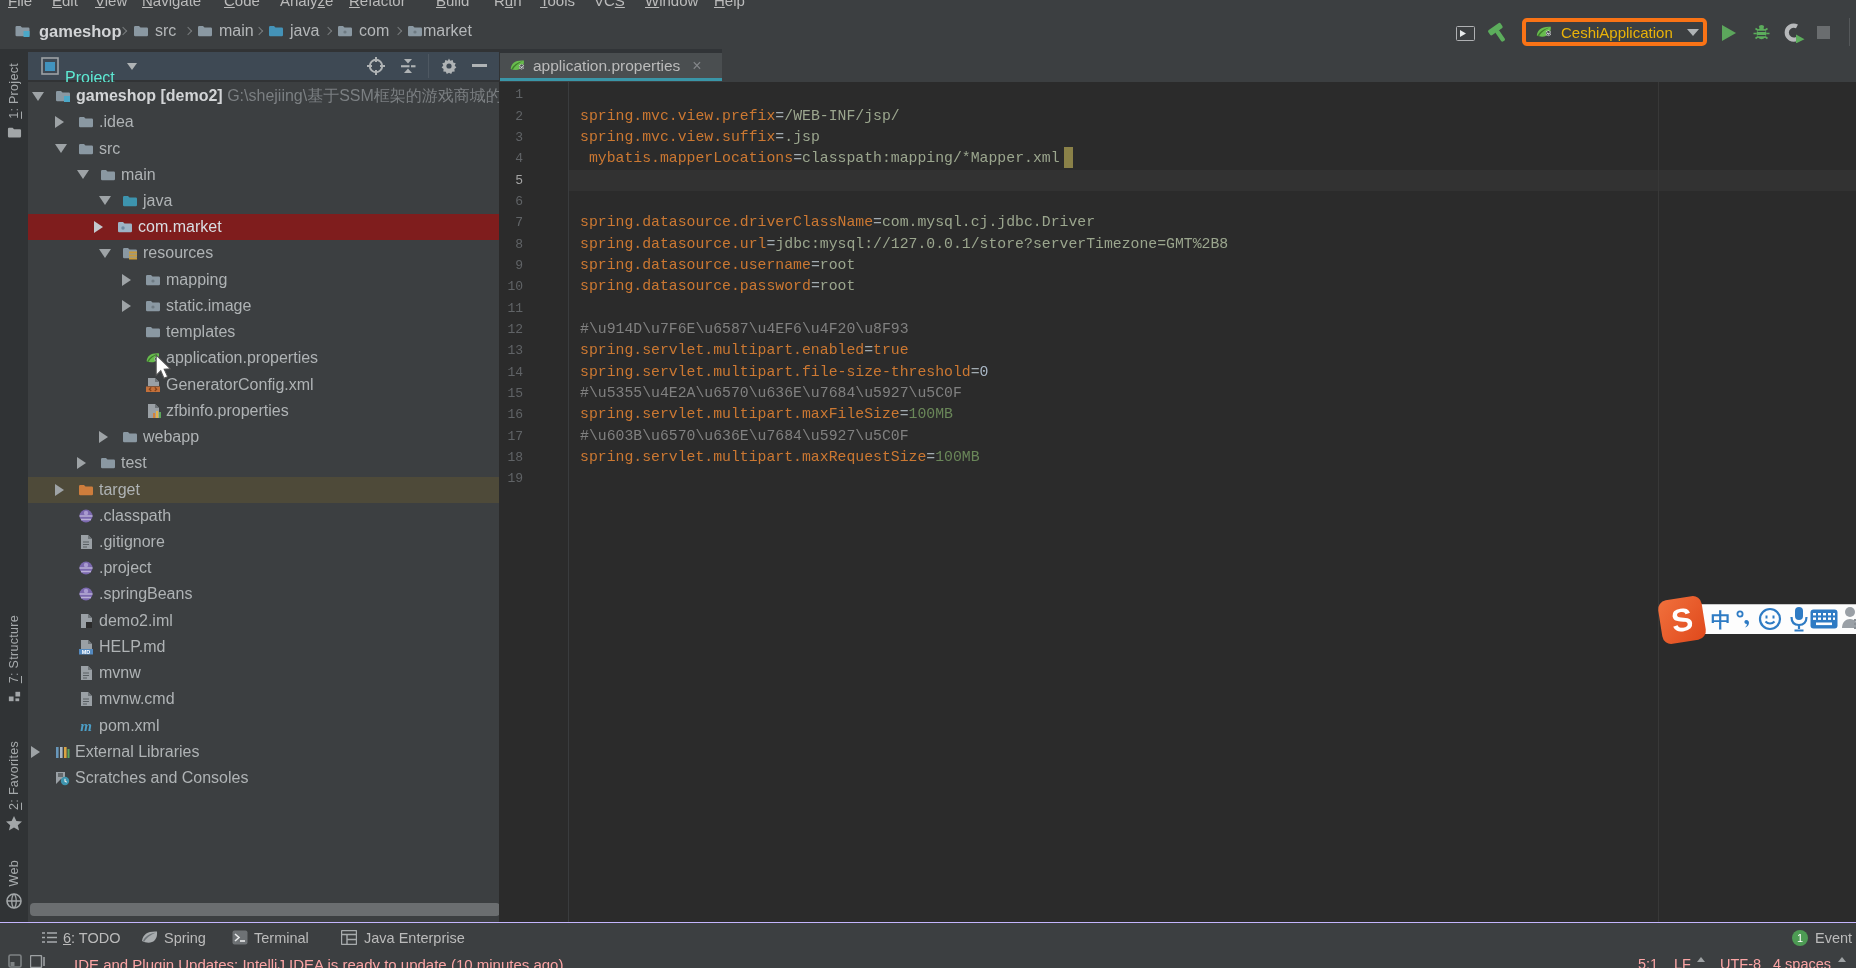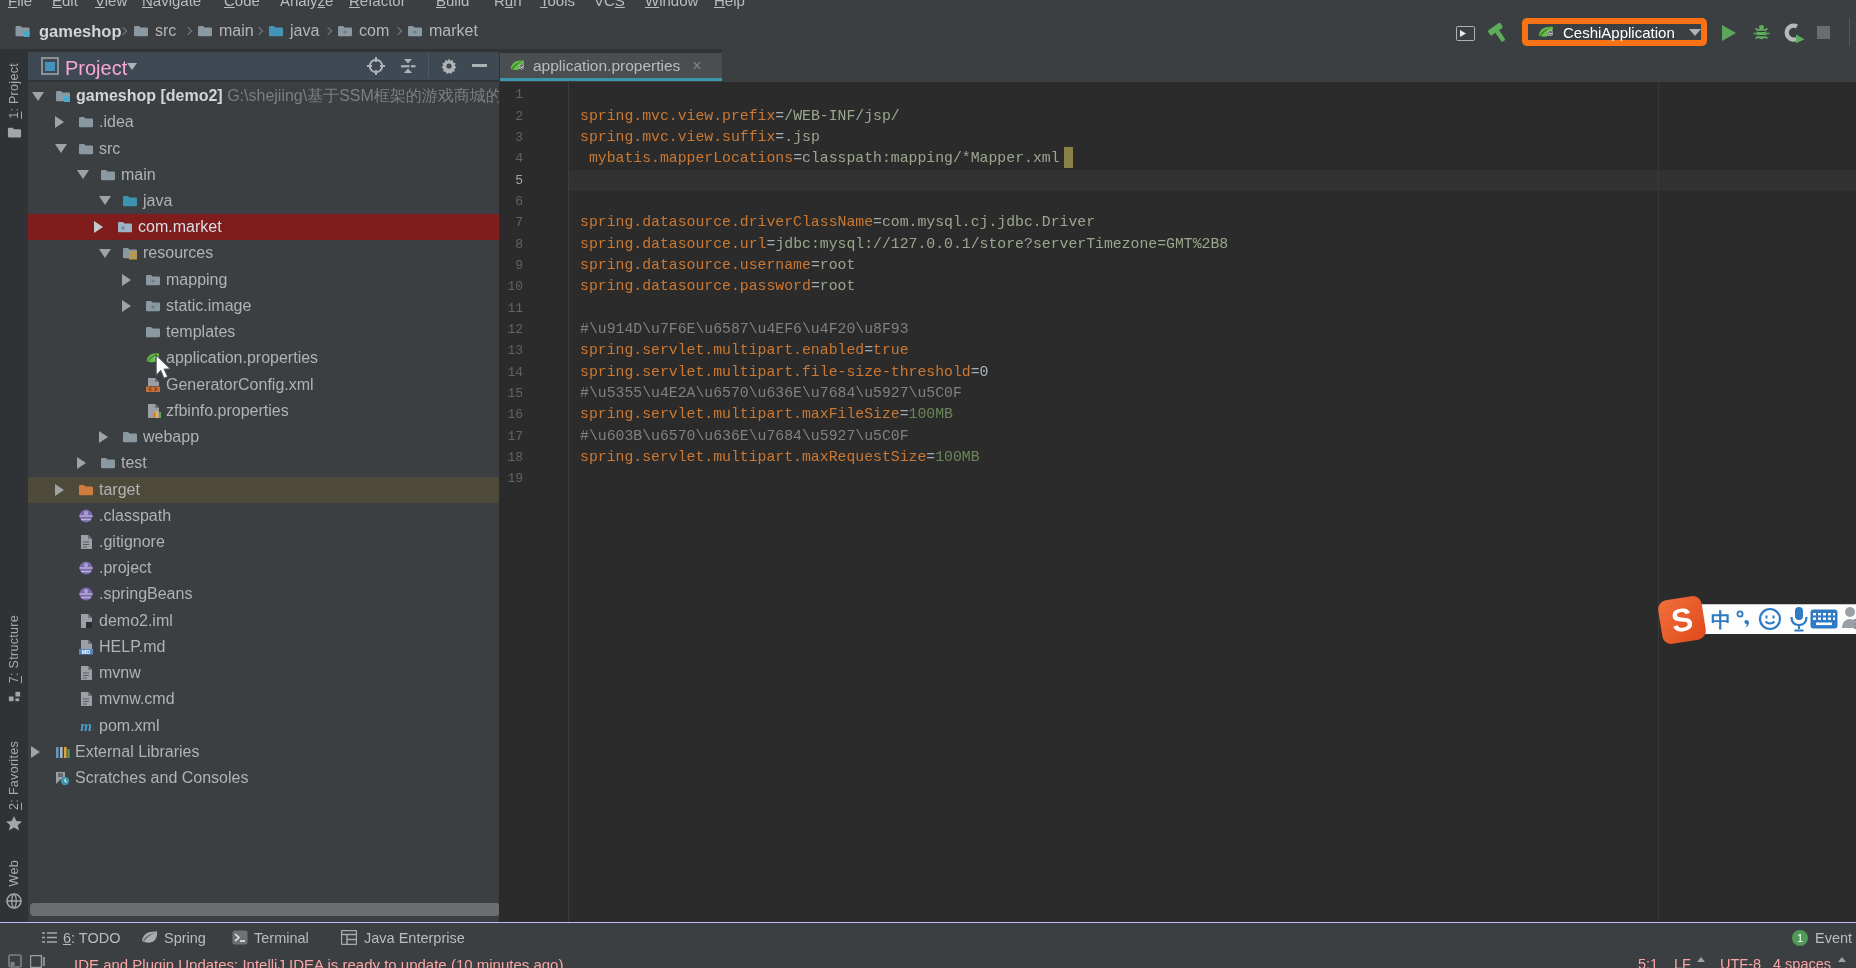--- a/index.html
+++ b/index.html
@@ -103,38 +103,38 @@
             <circle cx="8" cy="9" r="1.6" fill="#6E7A82"></circle>
           </svg>
         <span style="margin-left:6px">com</span>
       </div>
       <span class="crumb chev" style="left:395px"></span>
       <div class="crumb" style="left:407px">
         <svg width="16" height="16" viewBox="0 0 16 16">
             <path fill="#8A98A2" d="M1 4.2Q1 3 2.2 3H6l1.5 1.5h6.3Q15 4.5 15 5.7V12q0 1.3-1.2 1.3H2.2Q1 13.3 1 12z"></path>
             <circle cx="8" cy="9" r="1.6" fill="#6E7A82"></circle>
           </svg>
-        <span style="margin-left:6px">market</span>
+        <span style="">market</span>
       </div>
     </div>
     <div id="runbox">
 
       <svg class="abs" style="left:1456px;top:26px" width="19" height="15" viewBox="0 0 19 15">
           <rect x="0.5" y="0.5" width="18" height="14" rx="1" fill="none" stroke="#AFB1B3"></rect>
           <path d="M4 4l6 3.5L4 11z" fill="#E8EAEB"></path>
         </svg>
 
       <svg class="abs" style="left:1485px;top:20px" width="26" height="26" viewBox="0 0 26 26">
           <g transform="rotate(-35 11 10)" fill="#5CAD5C">
             <rect x="3.5" y="5.8" width="15" height="6.2" rx="1.6"></rect>
             <rect x="8.9" y="11" width="4.4" height="12.5" rx="1.6"></rect>
           </g>
         </svg>
 
-      <div class="abs" style="left:1522px;top:18px;width:185px;height:28px;border:6px solid #f97316;border-radius:5px;display:flex;align-items:center;color:#ffffff;font-size:15px">
+      <div class="abs" style="left:1522px;top:18px;width:185px;height:28px;border:4px solid #f97316;border-radius:5px;display:flex;align-items:center;color:#eab308;font-size:15px">
         <svg style="margin-left:9px" width="18" height="18" viewBox="0 0 18 18">
             <path fill="#68BC4E" d="M1.8 12.6C2.6 6.8 6.2 3.2 15.8 3.8c.4 3.8-1.2 7.4-4.4 9-2.8 1.4-6.6 1.2-9.6-.2z"></path>
             <path fill="#3E7D2C" d="M14.5 4.5c-5 2.3-8.5 5.2-10.6 9l-1.3-.8C4.7 8.4 9 5.6 14.5 4.5z"></path>
             <path fill="#E3E5E6" d="M10.9 8.8l2.5-1.5 2.5 1.5v3l-2.5 1.5-2.5-1.5z"></path>
             <circle cx="13.4" cy="10.3" r="1.8" fill="none" stroke="#3C4043" stroke-width="1.0"></circle>
             <rect x="12.9" y="8.1" width="1.0" height="2.2" fill="#3C4043"></rect>
           </svg>
         <span style="margin-left:8px">CeshiApplication</span>
         <span style="margin-left:14px;width:0;height:0;border-top:7px solid #AFB3B5;border-left:6px solid transparent;border-right:6px solid transparent"></span>
       </div>
@@ -161,21 +161,21 @@
       <div class="abs" style="left:1849px;top:18px;width:1px;height:28px;background:#55585A"></div>
     </div>
   </div>
 
   <div id="hdr">
     <div id="phdr">
       <svg class="abs" style="left:13px;top:5px" width="18" height="18" viewBox="0 0 18 18">
           <rect x="1" y="1" width="16" height="16" fill="none" stroke="#9DA2A5" stroke-width="1.6"></rect>
           <rect x="4" y="5" width="10" height="9" fill="#4193BE"></rect>
         </svg>
-      <span class="abs" style="left:37px;top:5px;color:#f9a8d4;font-size:20px">Project</span>
+      <span class="abs" style="left:37px;top:17px;color:#5eead4;font-size:16px">Project</span>
       <span class="abs" style="left:99px;top:11px;width:0;height:0;border-top:7px solid #AFB3B5;border-left:5.5px solid transparent;border-right:5.5px solid transparent"></span>
 
       <svg class="abs" style="left:339px;top:5px" width="18" height="18" viewBox="0 0 18 18">
           <circle cx="9" cy="9" r="6.2" fill="none" stroke="#AFB3B5" stroke-width="2"></circle>
           <path d="M9 0v5M9 13v5M0 9h5M13 9h5" stroke="#AFB3B5" stroke-width="2"></path>
         </svg>
 
       <svg class="abs" style="left:371px;top:5px" width="18" height="18" viewBox="0 0 18 18">
           <path d="M5 2h8l-4 4.5z" fill="#AFB3B5"></path>
           <rect x="2" y="8.2" width="8.5" height="2.1" fill="#AFB3B5"></rect>

